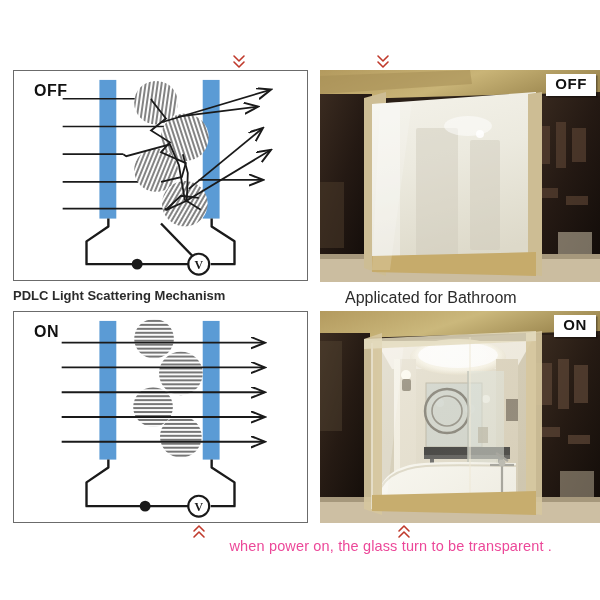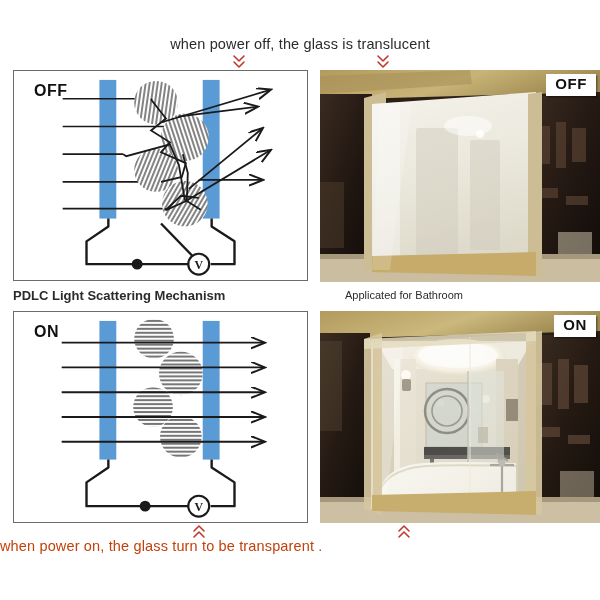--- a/index.html
+++ b/index.html
@@ -12,29 +12,29 @@
   }
   .page{position:absolute;inset:0;}
 
   
   .caption-top{
     position:absolute; left:0; top:36px; width:600px;
     text-align:center; font-size:14.5px; color:#2b2b2b; letter-spacing:.15px;
   }
   .caption-bottom{
     position:absolute; left:0; top:538px; width:552px;
-    text-align:left; font-size:14.5px; color:#c2410c; letter-spacing:.15px;
+    text-align:right; font-size:14.5px; color:#ec4899; letter-spacing:.15px;
   }
   .caption-mid-left{
     position:absolute; left:13px; top:288px; width:295px;
     font-size:13px; font-weight:bold; color:#2b2b2b;
   }
   .caption-mid-right{
     position:absolute; left:345px; top:289px;
-    font-size:11px; color:#2b2b2b;
+    font-size:16px; color:#2b2b2b;
   }
 
   
   .chev{position:absolute;width:14px;height:16px;}
   .chev svg{display:block;}
 
   
   .panel{
     position:absolute;
     background:#fff;
@@ -69,21 +69,20 @@
     letter-spacing:.6px;
     box-shadow:1.5px 1.5px 0 rgba(0,0,0,.35);
     line-height:1.1;
   }
 </style>
 </head>
 <body>
 
 <div class="page">
 
-  <div class="caption-top">when power off, the glass is translucent</div>
 
   <div class="chev" style="left:232px;top:54px;">
     <svg viewBox="0 0 14 16" width="14" height="16">
       <path d="M2,2 L7,7 L12,2" fill="none" stroke="#c0392b" stroke-width="1.6" stroke-linecap="round" stroke-linejoin="round"></path>
       <path d="M2,8 L7,13 L12,8" fill="none" stroke="#c0392b" stroke-width="1.6" stroke-linecap="round" stroke-linejoin="round"></path>
     </svg>
   </div>
   <div class="chev" style="left:376px;top:54px;">
     <svg viewBox="0 0 14 16" width="14" height="16">
       <path d="M2,2 L7,7 L12,2" fill="none" stroke="#c0392b" stroke-width="1.6" stroke-linecap="round" stroke-linejoin="round"></path>

